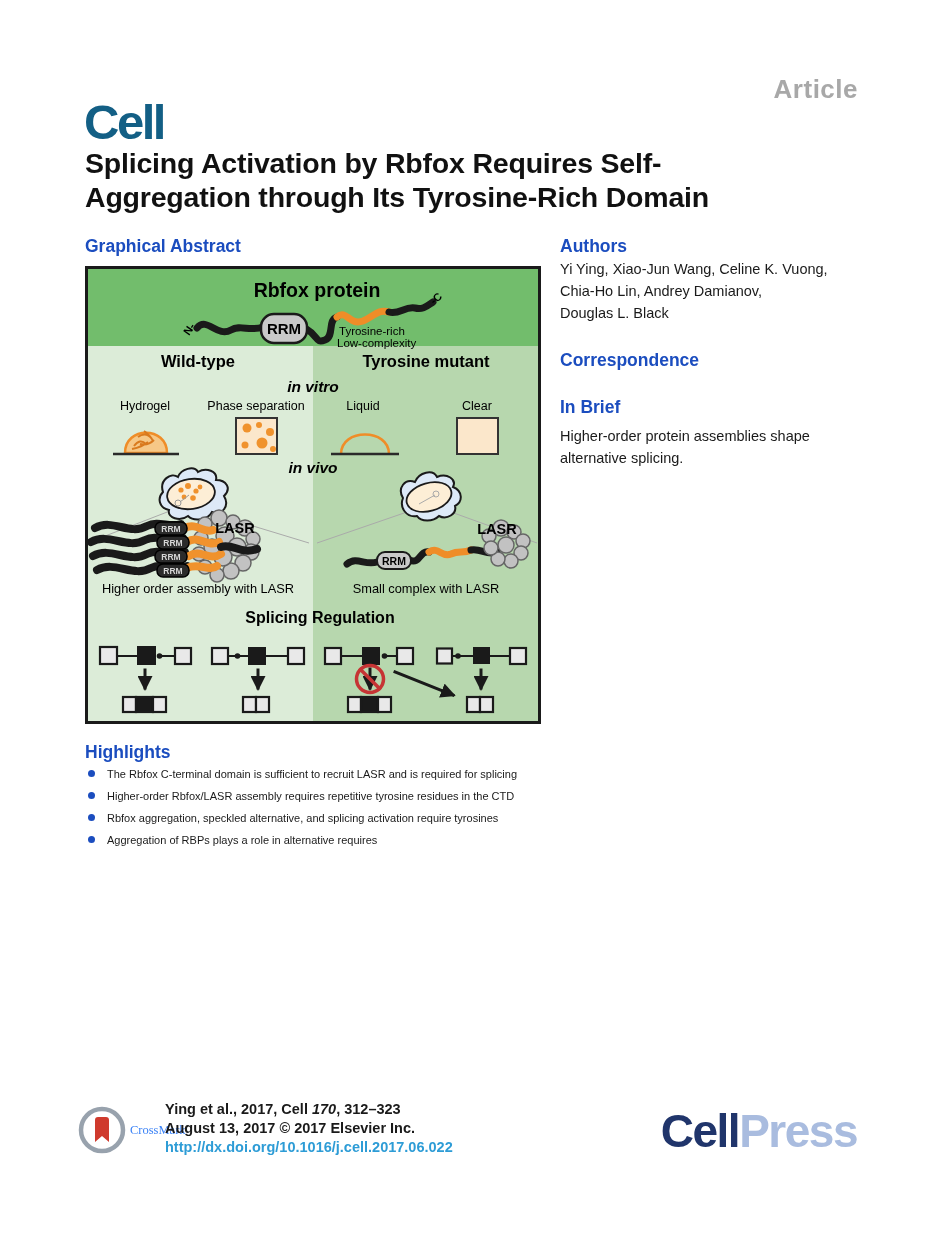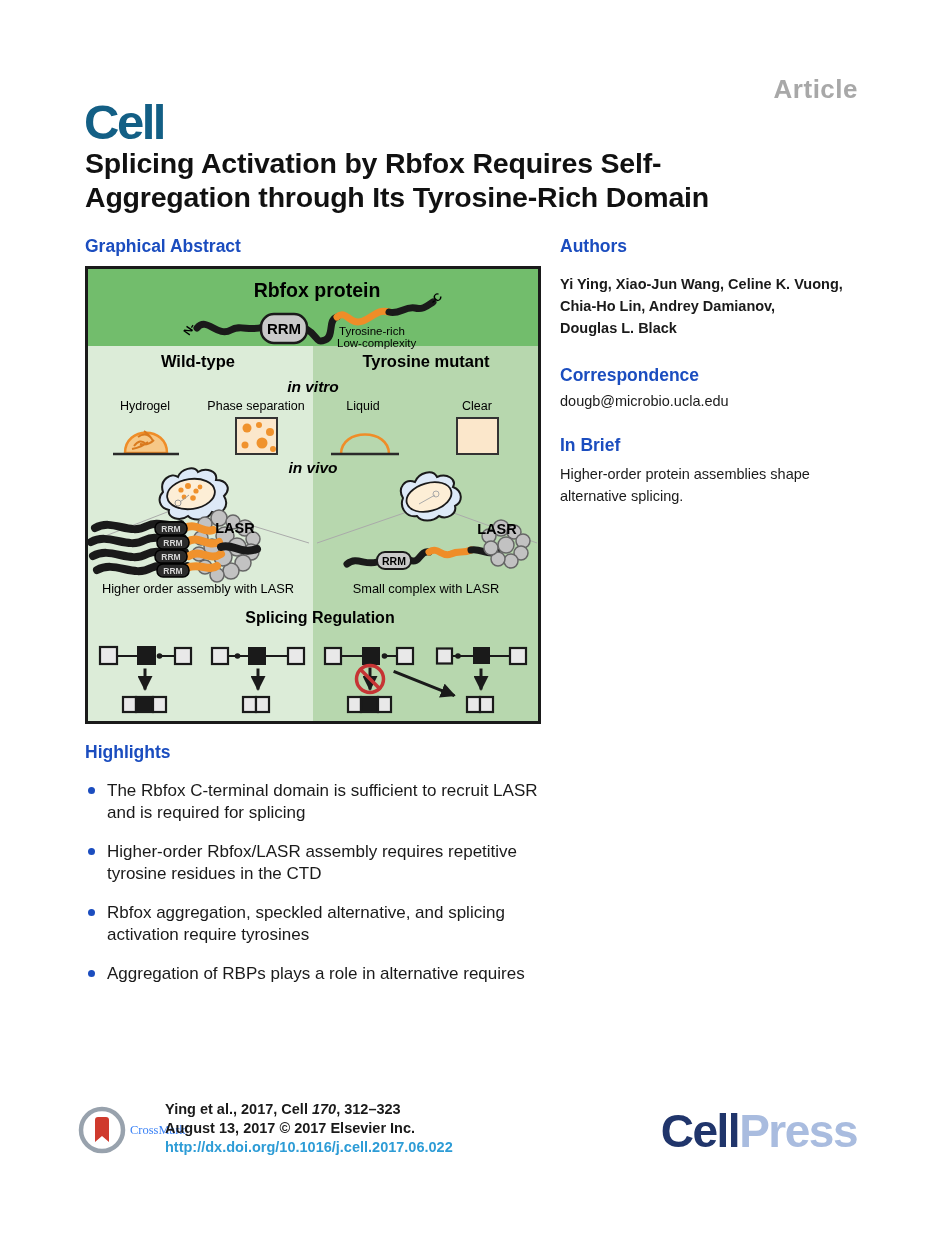--- a/index.html
+++ b/index.html
@@ -8,27 +8,27 @@
   .article-label{position:absolute;top:74px;right:92px;font-size:26px;font-weight:bold;
         color:#a8a8a8;letter-spacing:0.5px;margin-left:8px;}
   .cell-logo{position:absolute;left:84px;top:94px;font-size:49px;font-weight:bold;
         color:#135f85;letter-spacing:-2.5px;}
   .title{position:absolute;left:85px;top:146px;width:760px;margin:0;font-size:28.5px;
         font-weight:bold;line-height:34px;letter-spacing:-0.2px;color:#111;}
   .blue-head{color:#1b4dbf;font-size:17.5px;font-weight:bold;}
   .ga-heading{position:absolute;left:85px;top:236px;}
   .figure-wrap{position:absolute;left:85px;top:266px;width:456px;height:458px;}
   .right-col{position:absolute;left:560px;top:236px;width:300px;}
-  .authors-block{margin-top:16px;font-size:14.5px;line-height:22px;font-weight:bold;}
+  .authors-block{margin-top:1px;font-size:14.5px;line-height:22px;}
   .corr-head{margin-top:26px;}
   .email{margin-top:7px;font-size:14.5px;}
   .inbrief-head{margin-top:26px;}
   .inbrief-text{margin-top:7px;font-size:14.5px;line-height:22px;width:296px;}
   .highlights{position:absolute;left:85px;top:742px;width:460px;}
-  .hl-item{display:flex;margin-top:17px;font-size:17px;line-height:22px;}
+  .hl-item{display:flex;font-size:11px;line-height:22px;}
   .hl-item .dot{flex:0 0 auto;width:7px;height:7px;border-radius:50%;background:#1b4dbf;
         margin:7px 12px 0 3px;}
   .hl-item .txt{width:435px;}
   .footer{position:absolute;left:78px;top:1100px;width:795px;height:70px;}
   .crossmark{position:absolute;left:0;top:6px;display:flex;align-items:center;}
   .crossmark-label{font-family:"Liberation Serif",serif;font-size:12.5px;color:#3b82f6;
         margin-left:4px;}
   .citation{position:absolute;left:87px;top:0;font-size:14.5px;font-weight:bold;line-height:19px;}
   .citation .vol{font-style:italic;}
   .doi{color:#2d9cd6;font-weight:bold;text-decoration:none;}
@@ -256,21 +256,20 @@
   </div>
 
   <div class="right-col">
     <div class="blue-head">Authors</div>
     <div class="authors-block">
       <div>Yi Ying, Xiao-Jun Wang, Celine K. Vuong,</div>
       <div>Chia-Ho Lin, Andrey Damianov,</div>
       <div>Douglas L. Black</div>
     </div>
     <div class="blue-head corr-head">Correspondence</div>
-    <div class="email">dougb@microbio.ucla.edu</div>
     <div class="blue-head inbrief-head">In Brief</div>
     <div class="inbrief-text">Higher-order protein assemblies shape alternative splicing.</div>
   </div>
 
   <div class="highlights">
     <div class="blue-head">Highlights</div>
     <div class="hl-item">
       <span class="dot"></span>
       <span class="txt">The Rbfox C-terminal domain is sufficient to recruit LASR and is required for splicing</span>
     </div>

